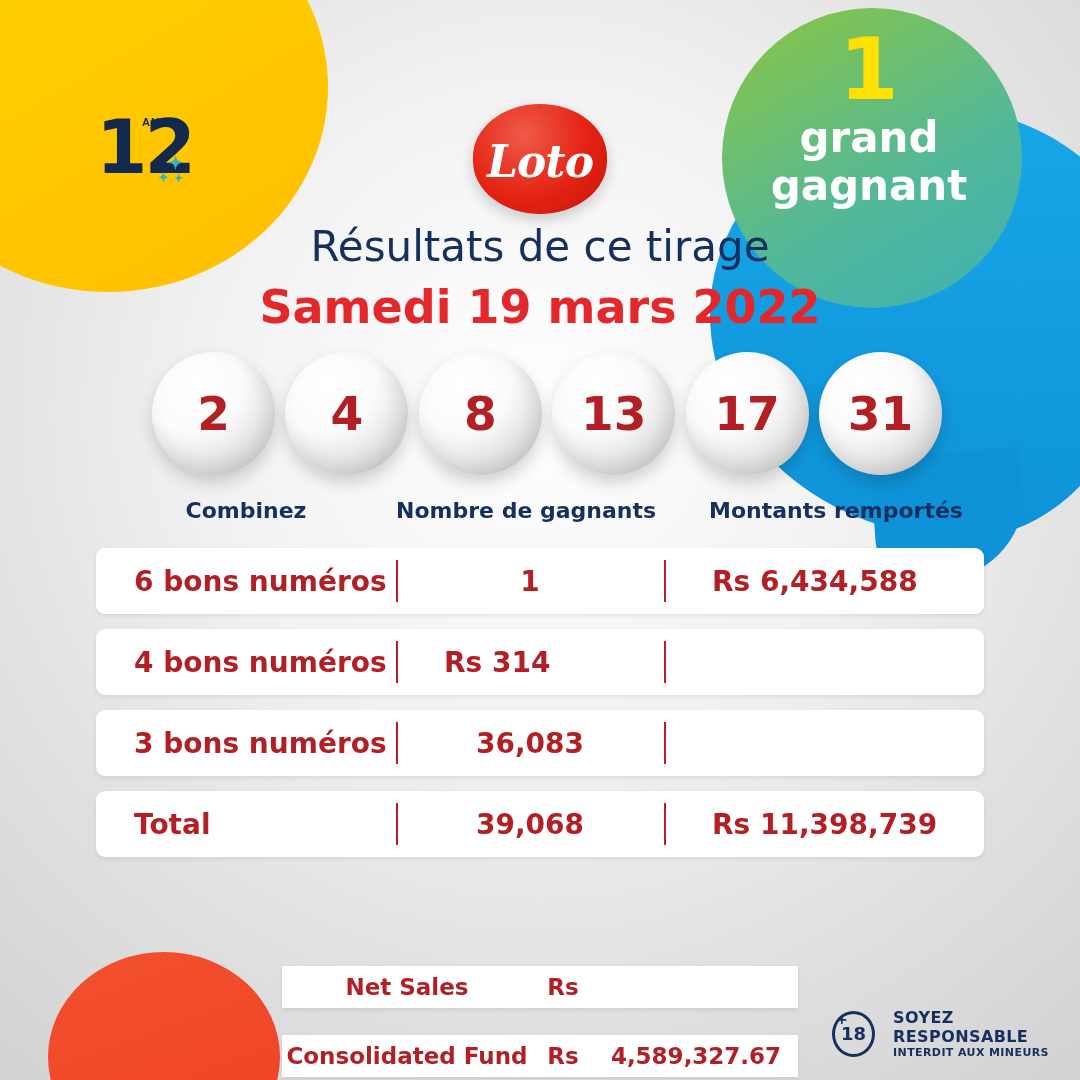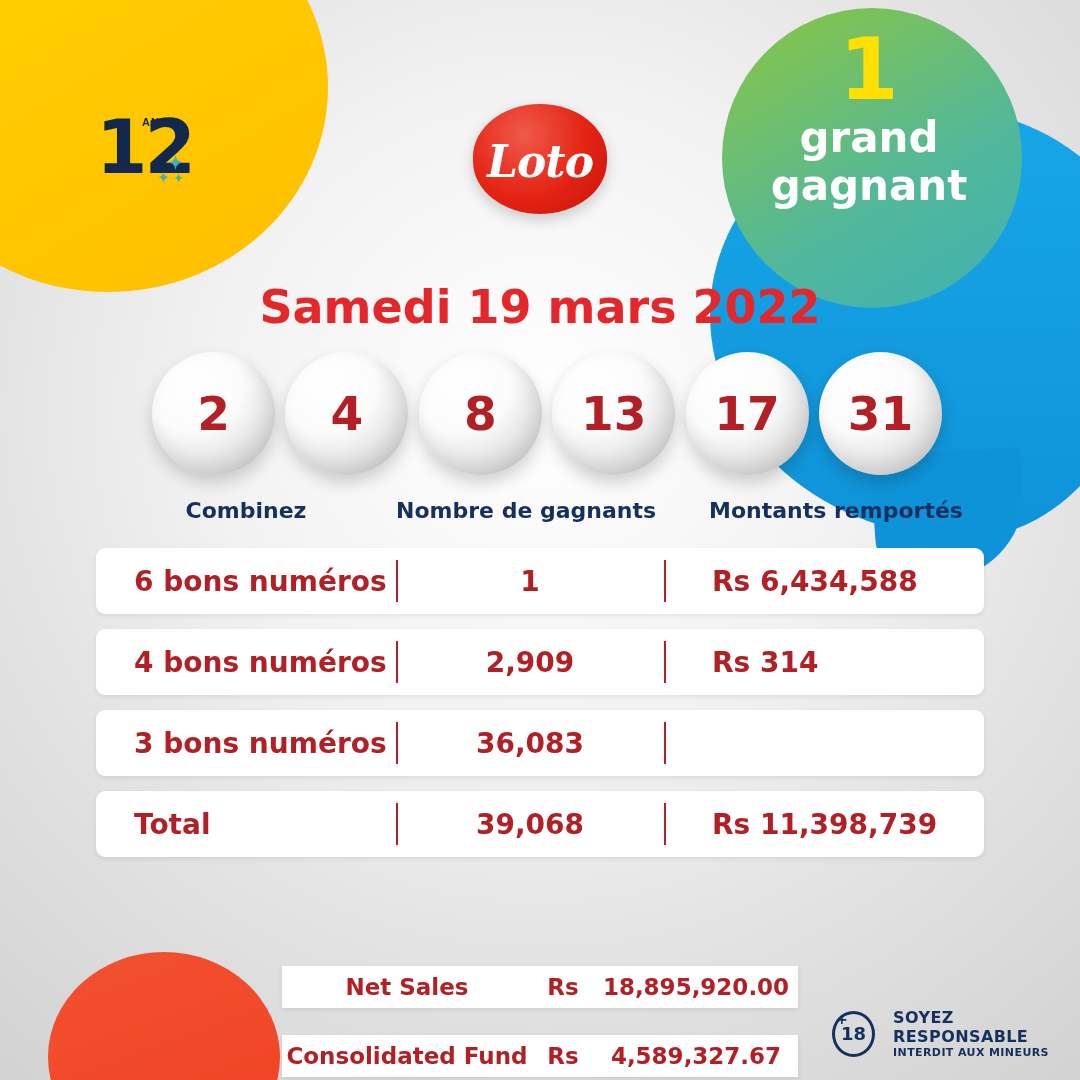--- a/index.html
+++ b/index.html
@@ -341,20 +341,21 @@
   <div class="loto-logo">
     <span class="word">Loto</span>
   </div>
 
   <div class="badge-text">
     <div class="big">1</div>
     <div class="l1">grand</div>
     <div class="l2">gagnant</div>
   </div>
 
+  <div class="title">Résultats de ce tirage</div>
   <div class="subtitle">Samedi 19 mars 2022</div>
 
   <div class="balls">
     <div class="ball">2</div>
     <div class="ball">4</div>
     <div class="ball">8</div>
     <div class="ball">13</div>
     <div class="ball">17</div>
     <div class="ball">31</div>
   </div>
@@ -372,21 +373,20 @@
       <div class="divider d1"></div>
       <div class="cell-winners">1</div>
       <div class="divider d2"></div>
       <div class="cell-amount">Rs 6,434,588</div>
     </div>
 
 
     <div class="row">
       <div class="cell-combo">4 bons numéros</div>
       <div class="divider d1"></div>
-      <div class="cell-winners">2,909</div>
       <div class="divider d2"></div>
       <div class="cell-amount">Rs 314</div>
     </div>
 
     <div class="row">
       <div class="cell-combo">3 bons numéros</div>
       <div class="divider d1"></div>
       <div class="cell-winners">36,083</div>
       <div class="divider d2"></div>
     </div>
@@ -397,21 +397,20 @@
       <div class="cell-winners">39,068</div>
       <div class="divider d2"></div>
       <div class="cell-amount">Rs 11,398,739</div>
     </div>
 
   </div>
 
   <div class="foot f1">
     <div class="lbl">Net Sales</div>
     <div class="cur">Rs</div>
-    <div class="val">18,895,920.00</div>
   </div>
 
   <div class="foot f2">
     <div class="lbl">Consolidated Fund</div>
     <div class="cur">Rs</div>
     <div class="val">4,589,327.67</div>
   </div>
 
   <div class="responsible">
     <div class="r18">

